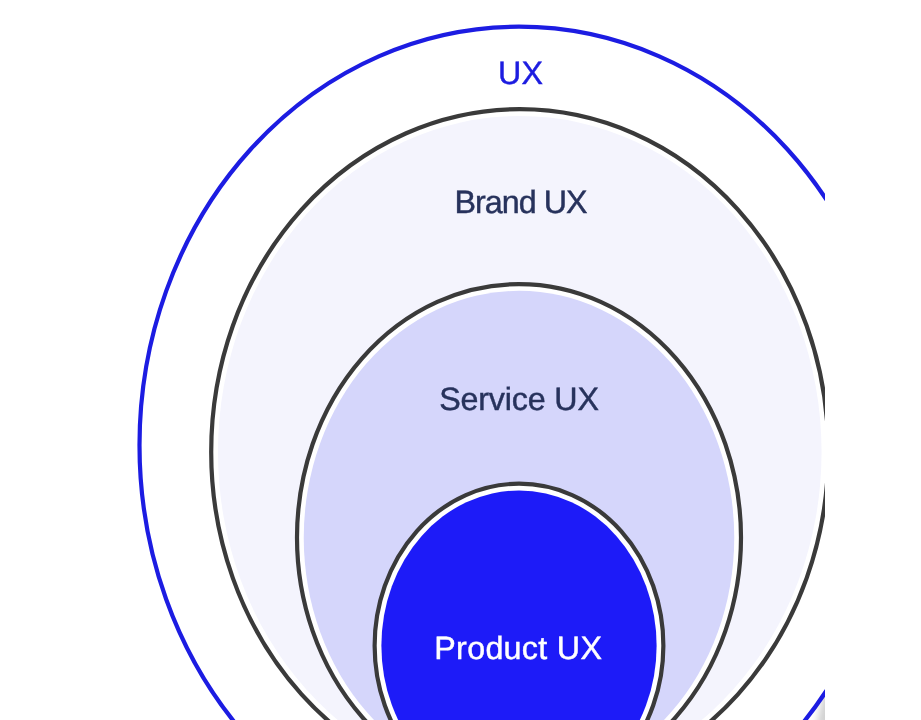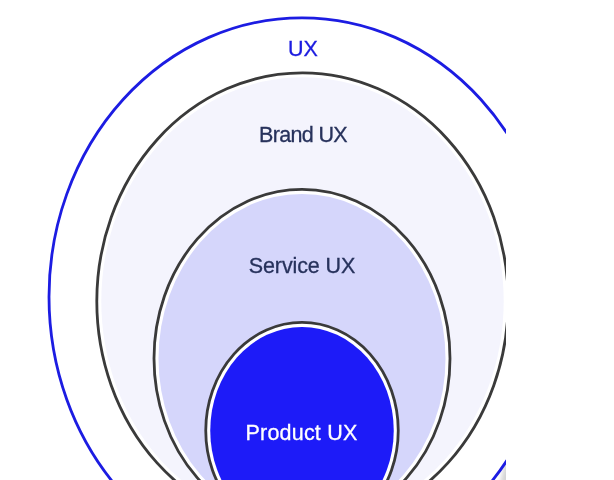--- a/index.html
+++ b/index.html
@@ -1,16 +1,16 @@
 <!DOCTYPE html>
 <html><head>
 <meta charset="utf-8">
 <style>
   html,body{margin:0;padding:0;background:#ffffff;}
-  .wrap{width:506px;height:480px;overflow:hidden;position:relative;}
+  .wrap{width:506px;height:480px;overflow:hidden;position:relative;padding-left:44px;}
   svg{display:block;}
   text{font-family:"Liberation Sans",sans-serif;}
 </style>
 </head>
 <body>
 <div class="wrap">
 <svg width="614" height="480" viewBox="0 0 614 480" xmlns="http://www.w3.org/2000/svg">
   <defs>
     <filter id="flareblur" x="-40%" y="-40%" width="180%" height="180%">
       <feGaussianBlur stdDeviation="2.5"></feGaussianBlur>

